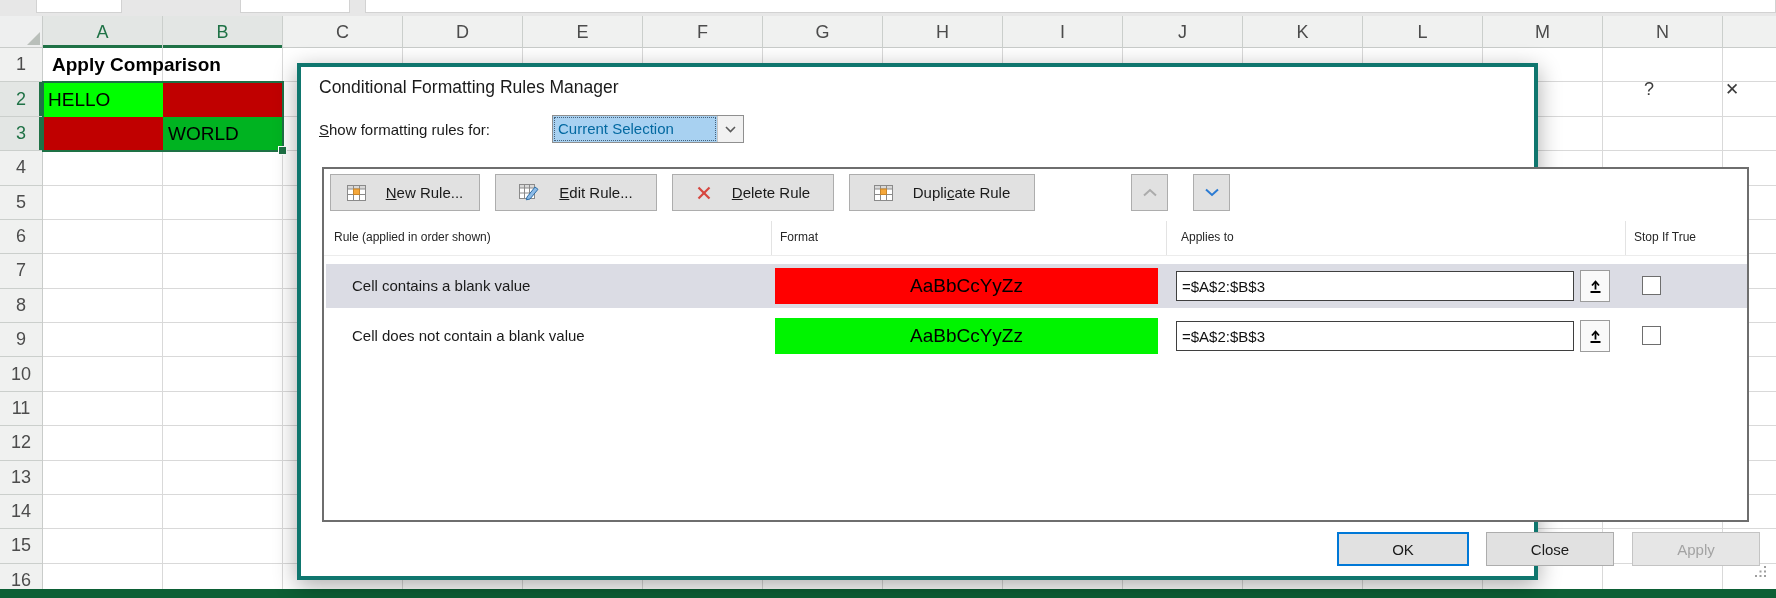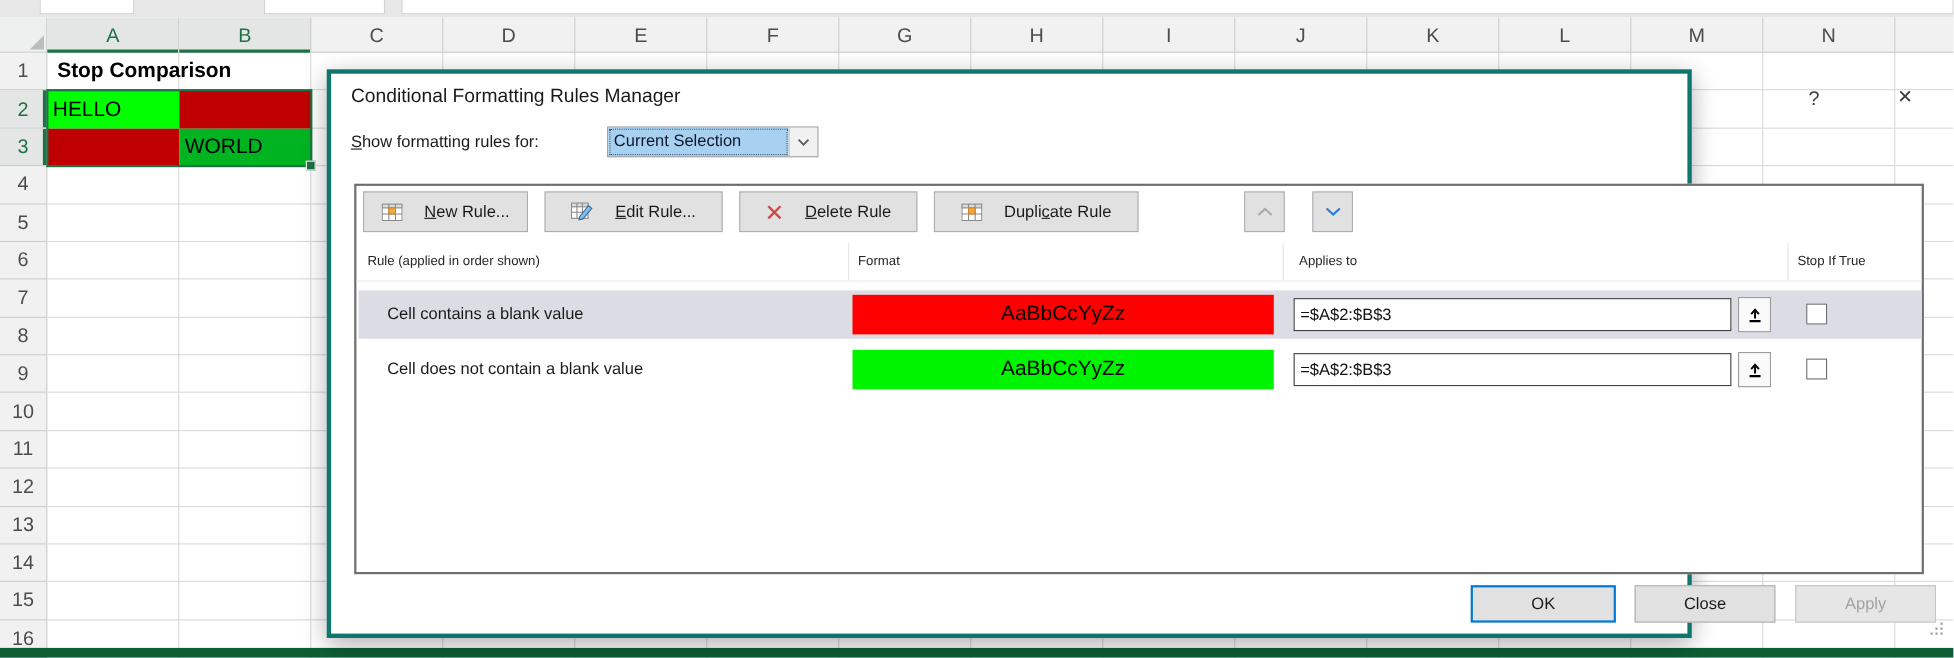--- a/index.html
+++ b/index.html
@@ -44,21 +44,21 @@
     border:4px solid #0f766e; box-shadow:0 6px 22px rgba(0,0,0,0.33); font-size:15px; color:#1A1A1A; }
   .dlg-title { position:absolute; left:18px; top:10px; font-size:17.5px; }
   .dlg-help  { position:absolute; left:1334px; top:8px; width:28px; height:28px; display:flex;
     align-items:center; justify-content:center; font-size:18px; color:#3C3C3C; cursor:default; }
   .dlg-close { position:absolute; left:1414px; top:8px; width:34px; height:28px; display:flex;
     align-items:center; justify-content:center; font-size:17px; color:#3C3C3C; cursor:default; }
   .dlg-label { position:absolute; left:18px; top:54px; }
   .mn { text-decoration:underline; }
   .combo { position:absolute; left:251px; top:48px; width:192px; height:28px;
     border:1px solid #8F8F8F; display:flex; background:#fff; }
-  .combo-text { flex:1 1 auto; background:#A8D1F1; color:#0f172a; padding:4px 5px 0 5px;
+  .combo-text { flex:1 1 auto; background:#A8D1F1; color:#0369a1; padding:4px 5px 0 5px;
     outline:1px dotted #44607A; outline-offset:-2px; white-space:nowrap; overflow:hidden; }
   .combo-btn { flex:none; width:26px; background:#F1F1F1; border-left:1px solid #C6C6C6;
     display:flex; align-items:center; justify-content:center; }
   .groupbox { position:absolute; left:21px; top:100px; width:1427px; height:355px;
     border:2px solid #6E6E6E; background:#fff; }
   .tbtn { position:absolute; top:5px; height:37px; background:#E1E1E1; border:1px solid #ADADAD;
     display:flex; align-items:center; justify-content:center; gap:20px; font-size:15px; }
   #btn-new    { left:6px;   width:150px; }
   #btn-edit   { left:171px; width:162px; }
   #btn-delete { left:348px; width:162px; }
@@ -192,21 +192,21 @@
     <div class="hline" style="top: 274px;"></div>
     <div class="hline" style="top: 308.375px;"></div>
     <div class="hline" style="top: 342.75px;"></div>
     <div class="hline" style="top: 377.125px;"></div>
     <div class="hline" style="top: 411.5px;"></div>
     <div class="hline" style="top: 445.875px;"></div>
     <div class="hline" style="top: 480.25px;"></div>
     <div class="hline" style="top: 514.625px;"></div>
   </div>
 
-<div class="cell cell-a1">Stop Comparison</div>
+<div class="cell cell-a1">Apply Comparison</div>
 <div class="cell fill-a2" id="cell-a2" style="background: rgb(0, 255, 0);">HELLO</div>
 <div class="cell fill-b2" id="cell-b2" style="background: rgb(192, 0, 0);"></div>
 <div class="cell fill-a3" id="cell-a3" style="background: rgb(192, 0, 0);"></div>
 <div class="cell fill-b3" id="cell-b3" style="background: rgb(0, 179, 33);">WORLD</div>
 <div class="sel-border" id="sel-border" style="border-color: rgb(30, 113, 69);"></div>
 <div class="fill-handle" id="fill-handle" style="background: rgb(30, 113, 69);"></div>
 
 <div class="bottombar" id="bottombar" style="background: rgb(12, 95, 53);"></div>
 
 <div class="dialog">

